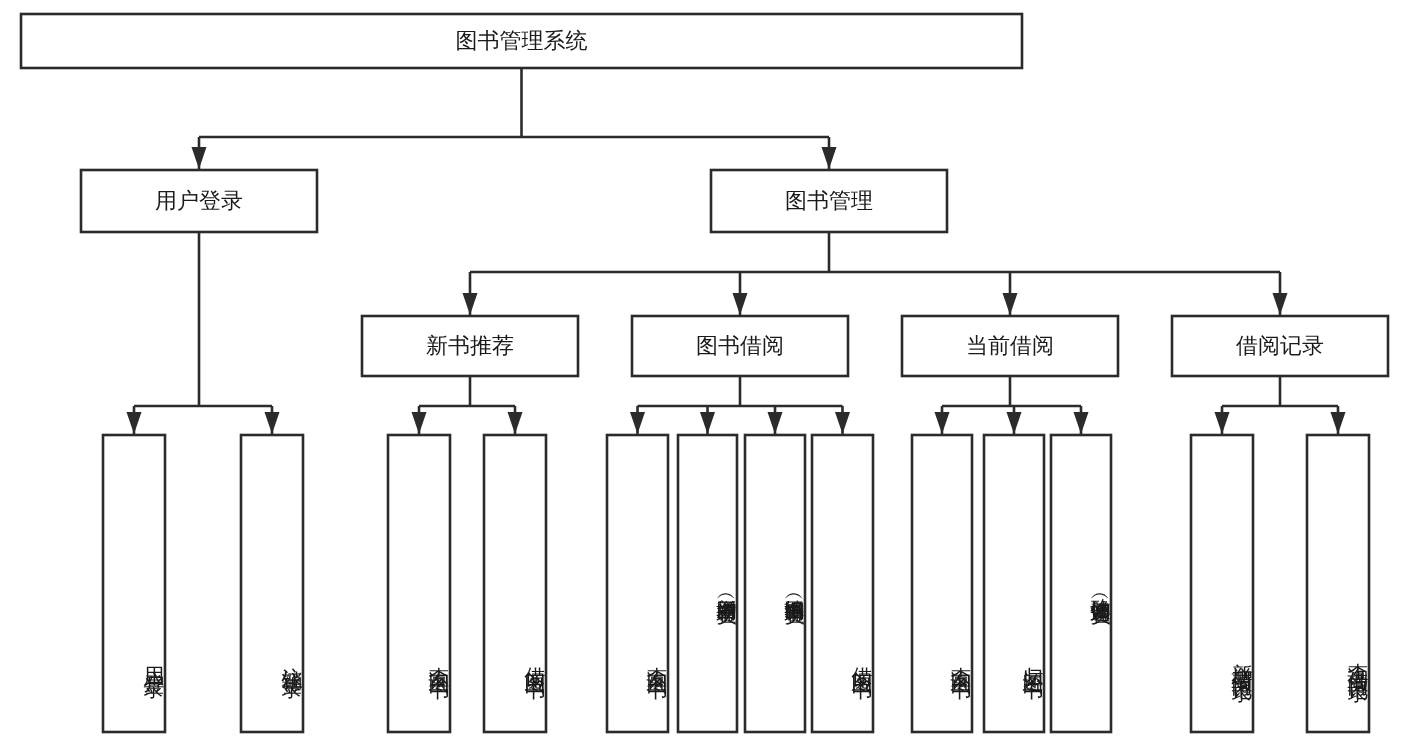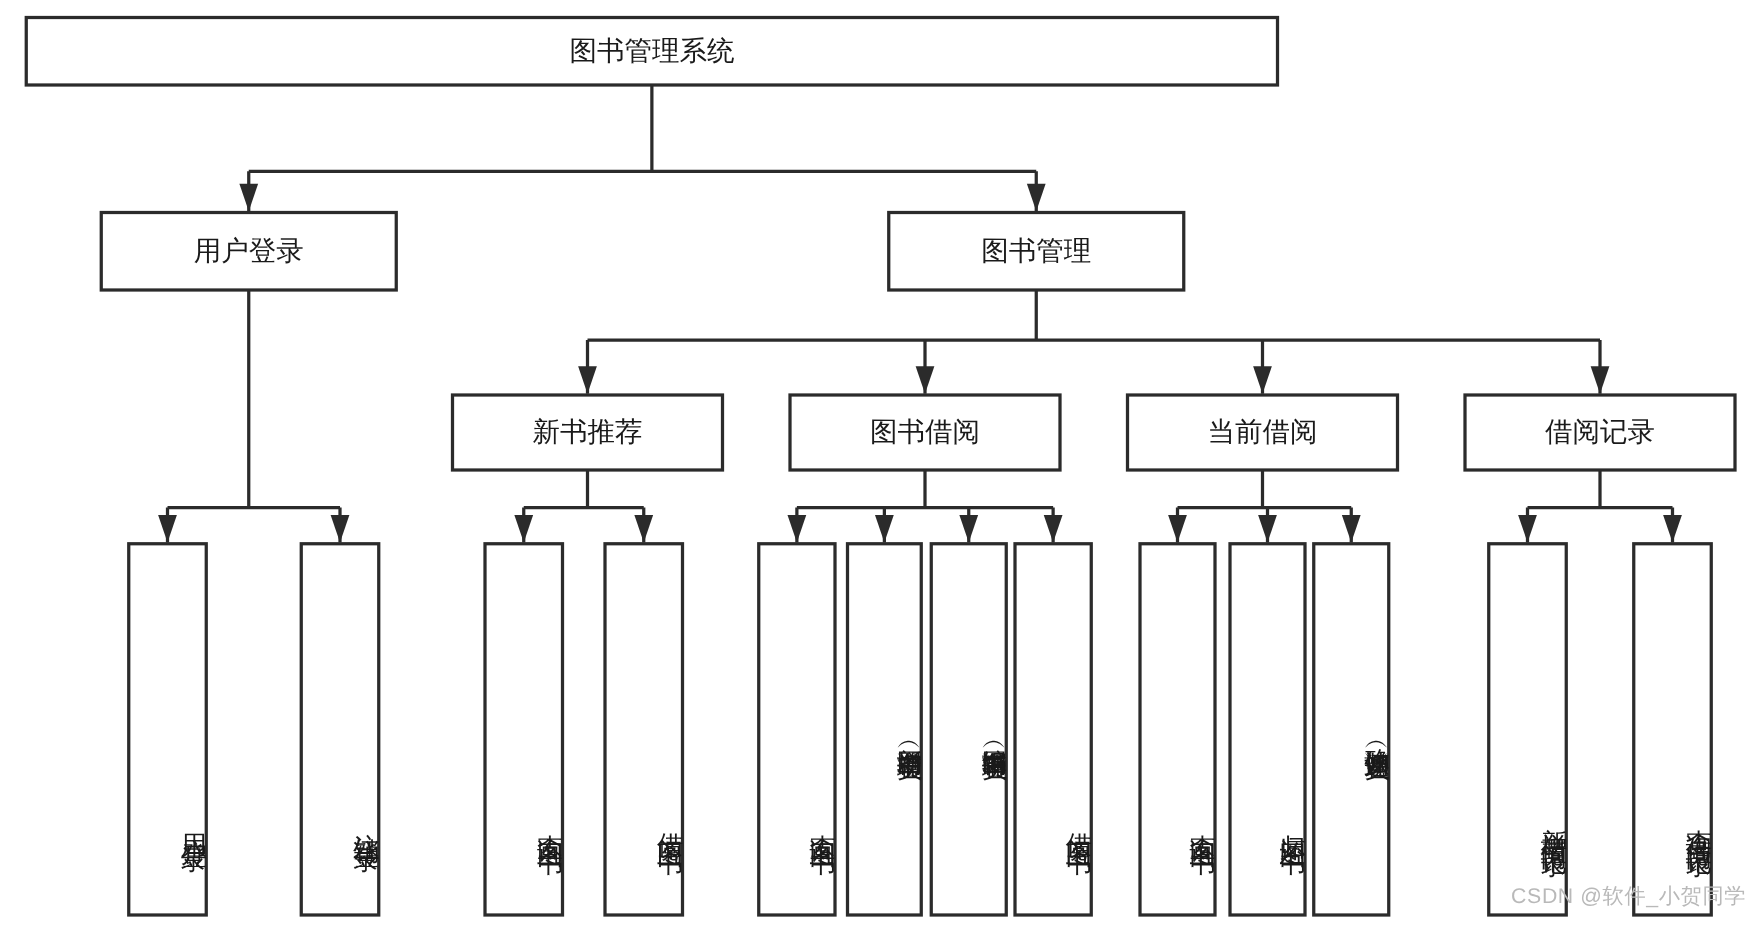--- a/index.html
+++ b/index.html
@@ -213,14 +213,13 @@
       <div class="vlabel" style="left: 607px; top: 441px; width: 61px; height: 285px; font-size: 21px; letter-spacing: 4px; padding-top: 74px;">查询图书</div>
       <div class="vlabel" style="left: 678px; top: 441px; width: 59px; height: 285px; font-size: 20px; letter-spacing: 1px; padding-top: 4px;">新增图书（管理员）</div>
       <div class="vlabel" style="left: 745px; top: 441px; width: 60px; height: 285px; font-size: 20px; letter-spacing: 1px; padding-top: 4px;">编辑图书（管理员）</div>
       <div class="vlabel" style="left: 812px; top: 441px; width: 61px; height: 285px; font-size: 21px; letter-spacing: 4px; padding-top: 74px;">借阅图书</div>
       <div class="vlabel" style="left: 912px; top: 441px; width: 60px; height: 285px; font-size: 21px; letter-spacing: 4px; padding-top: 74px;">查询图书</div>
       <div class="vlabel" style="left: 984px; top: 441px; width: 60px; height: 285px; font-size: 21px; letter-spacing: 4px; padding-top: 74px;">归还图书</div>
       <div class="vlabel" style="left: 1051px; top: 441px; width: 60px; height: 285px; font-size: 20px; letter-spacing: 1px; padding-top: 4px;">确认归还（管理员）</div>
       <div class="vlabel" style="left: 1191px; top: 441px; width: 62px; height: 285px; font-size: 21px; letter-spacing: 4px; padding-top: 74px;">新增借阅记录</div>
       <div class="vlabel" style="left: 1307px; top: 441px; width: 62px; height: 285px; font-size: 21px; letter-spacing: 4px; padding-top: 74px;">查询借阅记录</div>
     </div>
-  <div id="watermark">CSDN @软件_小贺同学</div>
 </div>
 
 </body></html>

